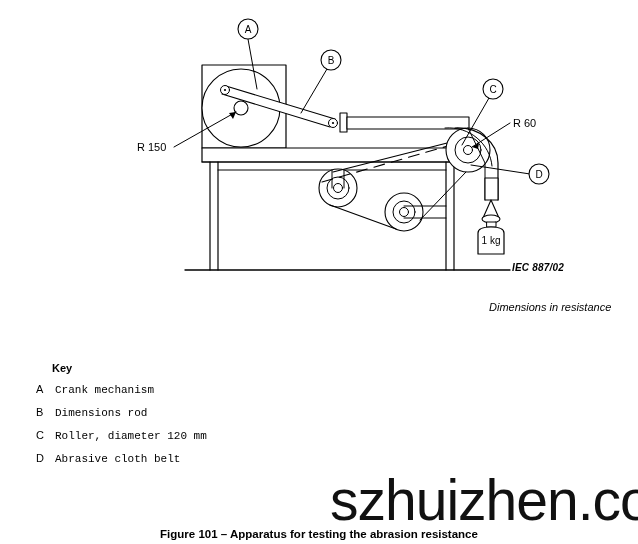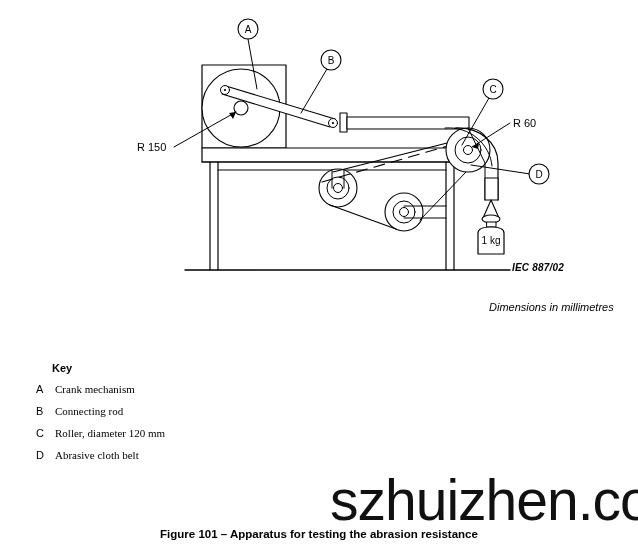--- a/index.html
+++ b/index.html
@@ -66,21 +66,21 @@
     margin-bottom: 9px;
     font-size: 11px;
     line-height: 13px;
   }
   .key-letter {
     width: 19px;
     flex: 0 0 19px;
     font-family: "Liberation Sans", sans-serif;
   }
   .key-text {
-    font-family: Liberation Serif, serif;
+    font-family: Liberation Mono, monospace;
   }
   .caption {
     position: absolute;
     left: 0;
     top: 487px;
     width: 638px;
     text-align: center;
     font-family: "Liberation Sans", sans-serif;
     font-weight: bold;
     font-size: 11.5px;
@@ -268,33 +268,33 @@
     <text class="callout-letter" x="539" y="178">D</text>
 
     <text class="lbl" x="137" y="151">R 150</text>
     <text class="lbl" x="513" y="127">R 60</text>
 
     <text class="wt-label" x="491" y="244">1 kg</text>
   </svg>
 
   <div class="note-iec">IEC   887/02</div>
 
-  <div class="note-dims">Dimensions in millimetres</div>
+  <div class="note-dims">Dimensions in resistance</div>
 
   <div class="key-block">
     <div class="key-title">Key</div>
 
     <div class="key-row">
       <span class="key-letter">A</span>
       <span class="key-text">Crank mechanism</span>
     </div>
 
     <div class="key-row">
       <span class="key-letter">B</span>
-      <span class="key-text">Connecting rod</span>
+      <span class="key-text">Dimensions rod</span>
     </div>
 
     <div class="key-row">
       <span class="key-letter">C</span>
       <span class="key-text">Roller, diameter 120 mm</span>
     </div>
 
     <div class="key-row">
       <span class="key-letter">D</span>
       <span class="key-text">Abrasive cloth belt</span>

